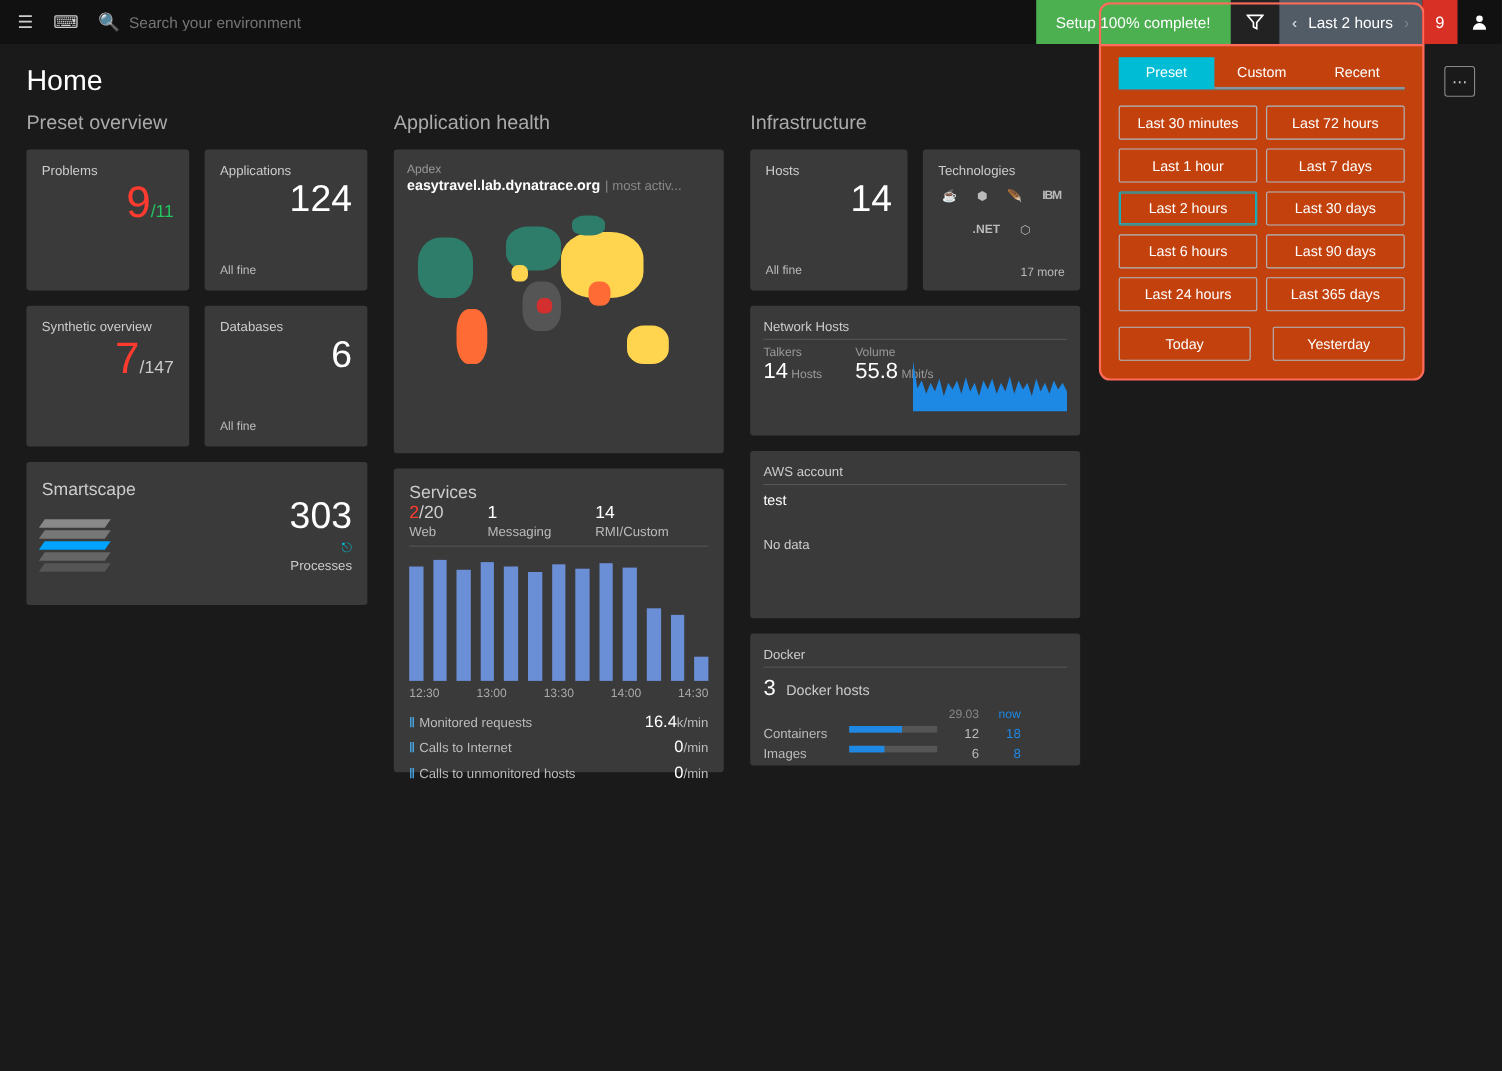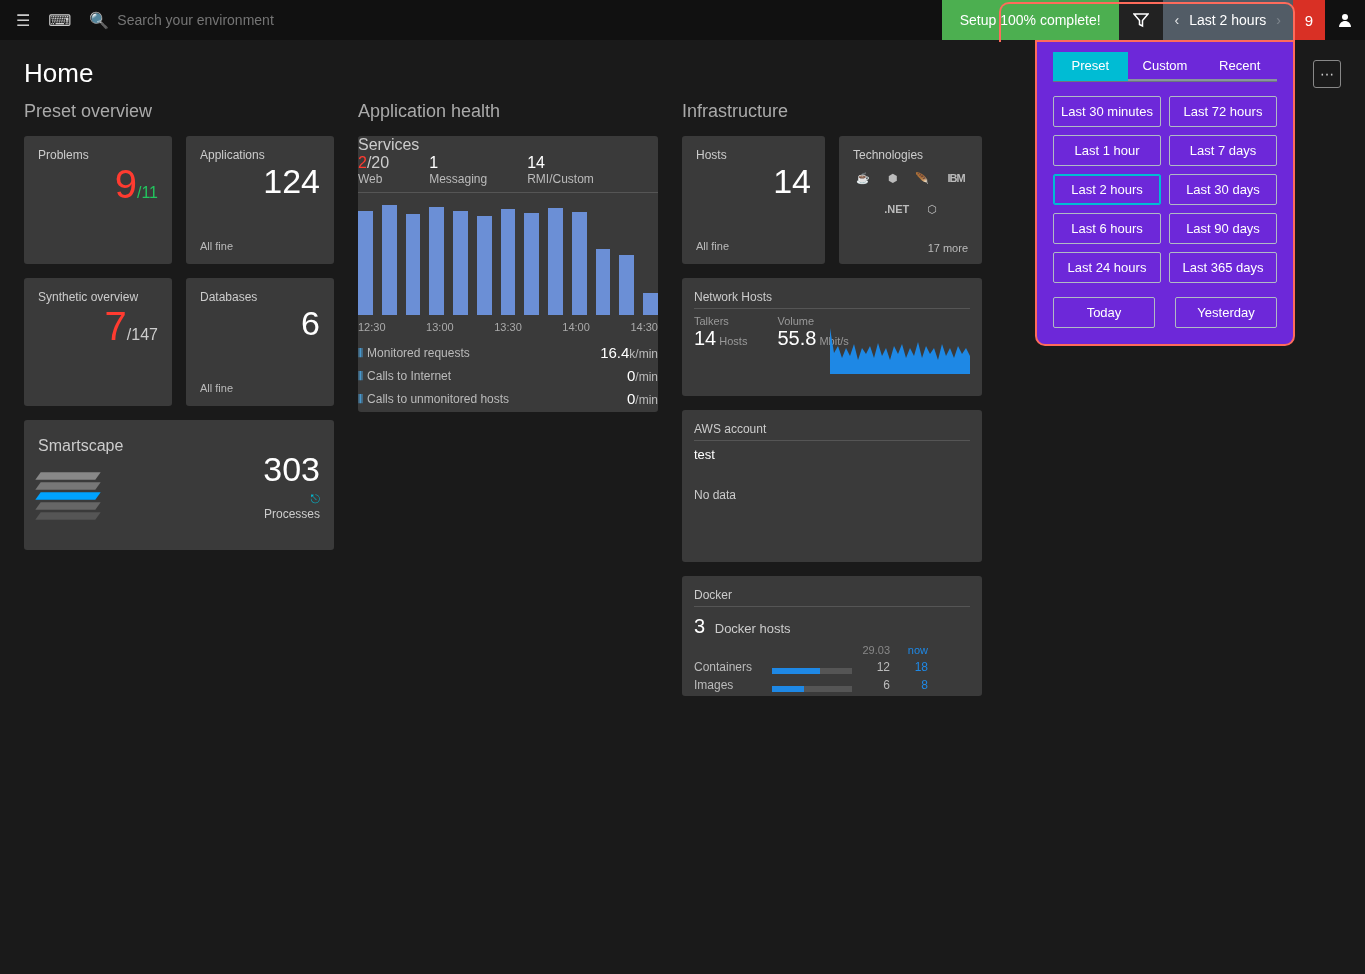--- a/index.html
+++ b/index.html
@@ -51,21 +51,21 @@
 .ss-right .proc { font-size:12px; color:#ccc; display:block;}
 
 
 .apdex-tile { background:#3a3a3a; border-radius:3px; padding:12px; height:276px; }
 .apdex-tile .sub { font-size:11px; color:#999;}
 .apdex-tile .domain { font-size:13px; color:#fff; font-weight:600; margin-top:2px;}
 .apdex-tile .meta { font-size:12px; color:#888;}
 .map { width:100%; height:200px; margin-top:8px; position:relative; }
 .blob { position:absolute; border-radius:40%; }
 
-.svc-tile { background:#3a3a3a; border-radius:3px; height:276px; margin-top:14px;}
+.svc-tile { background:#3a3a3a; border-radius:3px; padding:14px; height:276px; margin-top:14px;}
 .svc-stats { display:flex; gap:40px; border-bottom:1px solid #555; padding-bottom:6px;}
 .svc-stats .s { font-size:12px; color:#bbb;}
 .svc-stats .s b { font-size:16px; font-weight:400; color:#fff; display:block;}
 .svc-stats .s .r { color:#ff3b30;}
 .bars { display:flex; align-items:flex-end; gap:9px; height:110px; margin-top:12px;}
 .bars .bar { flex:1; background:#6b8fd6; }
 .xaxis { display:flex; justify-content:space-between; font-size:11px; color:#aaa; margin-top:6px;}
 .metric-row { display:flex; justify-content:space-between; font-size:12px; color:#bbb; padding:3px 0;align-items:center;}
 .metric-row .dot { color:#4db8ff; margin-right:4px;}
 .metric-row .val b { color:#fff; font-size:15px; font-weight:400;}
@@ -86,31 +86,31 @@
 
 .aws-tile { background:#3a3a3a; border-radius:3px; padding:12px; margin-top:14px; height:152px;}
 .aws-tile .title { font-size:12px; color:#ccc; border-bottom:1px solid #555; padding-bottom:4px;}
 .aws-tile .name { color:#fff; font-size:13px; margin-top:6px;}
 .aws-tile .nodata { font-size:12px; color:#ccc; margin-top:26px;}
 
 .docker-tile { background:#3a3a3a; border-radius:3px; padding:12px; margin-top:14px; height:120px;}
 .docker-tile .title { font-size:12px; color:#ccc; border-bottom:1px solid #555; padding-bottom:4px;}
 .docker-head { font-size:13px; color:#ccc; margin-top:8px;}
 .docker-head b { font-size:20px; color:#fff; font-weight:400; margin-right:6px;}
-.docker-row { display:flex; align-items:flex-end; font-size:12px; color:#bbb; margin-top:4px; gap:8px;}
+.docker-row { display:flex; align-items:flex-start; font-size:12px; color:#bbb; margin-top:4px; gap:8px;}
 .docker-row .lbl { width:70px;}
 .docker-row .barwrap { width:80px; height:6px; background:#555;}
 .docker-row .barfill { height:100%; background:#1e88e5;}
 .docker-row .c1 { width:30px; text-align:right;}
 .docker-row .c2 { width:30px; text-align:right; color:#1e88e5;}
 .docker-hdr { display:flex; font-size:11px; color:#888; gap:8px; margin-top:6px;}
 .docker-hdr .sp{width:70px}.docker-hdr .sp2{width:80px}.docker-hdr .h1{width:30px;text-align:right}.docker-hdr .h2{width:30px;text-align:right;color:#1e88e5}
 
 
-.time-popup { position:absolute; top:40px; right:70px; width:260px; background:#6d28d9; border:2px solid #ff6b5b; border-radius:10px; padding:10px 16px 16px; z-index:100; border-top-left-radius:0; border-top-right-radius:0;}
+.time-popup { position:absolute; top:40px; right:70px; width:296px; background:#c2410c; border:2px solid #ff6b5b; border-radius:10px; padding:10px 16px 16px; z-index:100; border-top-left-radius:0; border-top-right-radius:0;}
 .time-highlight { position:absolute; top:2px; right:70px; width:296px; height:40px; border:2px solid #ff6b5b; border-bottom:none; border-radius:10px 10px 0 0; z-index:101; pointer-events:none;}
 .time-tabs { display:flex; border-bottom:1px solid #6b757f;}
 .time-tabs .tab { flex:1; text-align:center; padding:6px 0; font-size:13px; color:#fff; cursor:pointer; border-bottom:2px solid transparent;}
 .time-tabs .tab.active { background:#00bcd4; }
 .time-tabs .tab.inactive { border-bottom:2px solid #8a949e;}
 .time-grid { display:grid; grid-template-columns:1fr 1fr; gap:8px; margin-top:14px;}
 .preset-btn { border:1px solid #b0bac4; color:#fff; text-align:center; padding:7px 0; font-size:13px; border-radius:2px; cursor:pointer;}
 .preset-btn.selected { border-color:#00bcd4; box-shadow:inset 0 0 0 1px #00bcd4;}
 .time-grid-bottom { display:grid; grid-template-columns:1fr 1fr; gap:20px; margin-top:14px;}
 </style>
@@ -220,20 +220,37 @@
       <div class="ss-right">
         <div class="big">303</div>
         <span class="link">⎋</span>
         <span class="proc">Processes</span>
       </div>
     </div>
   </div>
 
   <div class="col" style="max-width:300px">
     <h2>Application health</h2>
+    <div class="apdex-tile">
+      <div class="sub">Apdex</div>
+      <span class="domain">easytravel.lab.dynatrace.org</span>
+      <span class="meta">| most activ...</span>
+      <div class="map">
+        <div class="blob" style="left:10px;top:30px;width:50px;height:55px;background:#2e7d6b"></div>
+        <div class="blob" style="left:45px;top:95px;width:28px;height:50px;background:#ff6b35"></div>
+        <div class="blob" style="left:90px;top:20px;width:50px;height:40px;background:#2e7d6b"></div>
+        <div class="blob" style="left:95px;top:55px;width:15px;height:15px;background:#ffd54f"></div>
+        <div class="blob" style="left:105px;top:70px;width:35px;height:45px;background:#555"></div>
+        <div class="blob" style="left:118px;top:85px;width:14px;height:14px;background:#d32f2f"></div>
+        <div class="blob" style="left:140px;top:25px;width:75px;height:60px;background:#ffd54f"></div>
+        <div class="blob" style="left:165px;top:70px;width:20px;height:22px;background:#ff6b35"></div>
+        <div class="blob" style="left:200px;top:110px;width:38px;height:35px;background:#ffd54f"></div>
+        <div class="blob" style="left:150px;top:10px;width:30px;height:18px;background:#2e7d6b"></div>
+      </div>
+    </div>
     <div class="svc-tile">
       <div class="sub">Services</div>
       <div class="svc-stats" id="svc-stats">
           <div class="s"><b><span class="r">2</span><span style="color:#ccc">/20</span></b>Web</div>
           <div class="s"><b><span class="">1</span><span style="color:#ccc"></span></b>Messaging</div>
           <div class="s"><b><span class="">14</span><span style="color:#ccc"></span></b>RMI/Custom</div>
         </div>
       <div class="bars" id="svc-bars">
           <div class="bar" style="height: 95%;"></div>
           <div class="bar" style="height: 100%;"></div>

